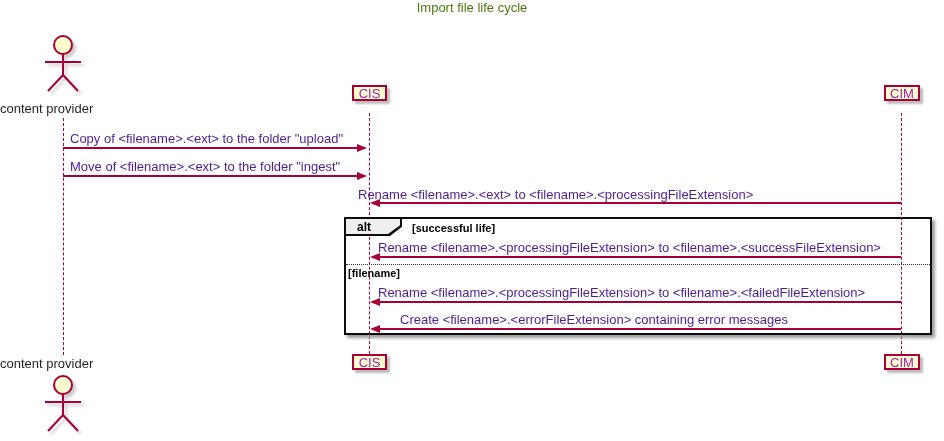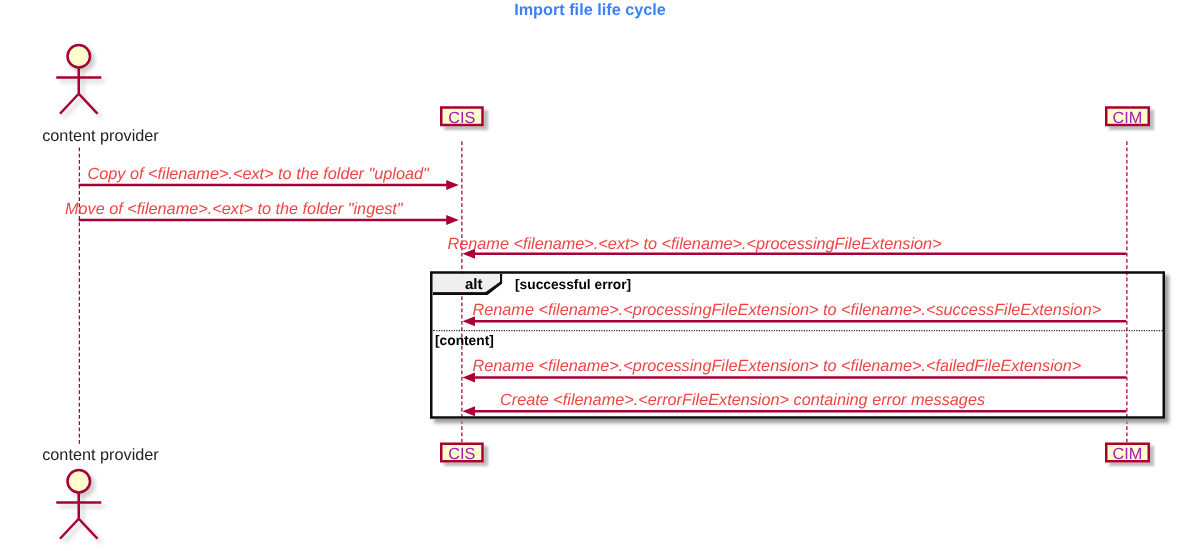--- a/index.html
+++ b/index.html
@@ -2,36 +2,36 @@
 <html><head>
 <meta charset="utf-8">
 <style>
   html,body { margin:0; padding:0; background:#ffffff; }
   .canvas {
     position:relative; width:944px; height:441px; background:#ffffff;
     font-family:"Liberation Sans","DejaVu Sans",sans-serif; overflow:hidden;
   }
   .title {
     position:absolute; left:0; top:8; width:944px; text-align:center;
-    font-size:13px; font-weight:bold; color:#3b82f6;
+    font-size:13px; font-weight:normal; color:#4d7c0f;
   }
   .lifeline { position:absolute; width:0; border-left:1px dashed #A80036; }
   .pbox {
     position:absolute; box-sizing:border-box; background:#FEFECE;
     border:2px solid #A80036; box-shadow:3px 3px 2px #bdbdbd;
     display:flex; align-items:center; justify-content:center;
     font-size:13px; color:#a21caf; height:16px;
   }
   .actor-svg { position:absolute; filter:drop-shadow(3px 3px 1.5px #cccccc); }
   .actor-label {
-    position:absolute; font-size:13px; color:#1f1f1f; text-align:right;
+    position:absolute; font-size:13px; color:#1f1f1f; text-align:left;
     white-space:nowrap;
   }
   .msg-text {
-    position:absolute; font-size:13px; color:#ef4444; white-space:nowrap;font-style:italic;
+    position:absolute; font-size:13px; color:#4c1d95; white-space:nowrap;
   }
   .shaft { position:absolute; height:2px; background:#A80036; }
   .ah-r {
     position:absolute; width:0; height:0;
     border-top:4px solid transparent; border-bottom:4px solid transparent;
     border-left:10px solid #A80036;
   }
   .ah-l {
     position:absolute; width:0; height:0;
     border-top:4px solid transparent; border-bottom:4px solid transparent;
@@ -45,21 +45,21 @@
   .alt-tab {
     position:absolute; left:0; top:0; width:56px; height:17px; background:#0d0d0d;
     clip-path:polygon(0 0, 100% 0, 100% 45%, 44px 100%, 0 100%);
   }
   .alt-tab-inner {
     position:absolute; left:0; top:0; width:54px; height:15px; background:#efefef;
     clip-path:polygon(0 0, 100% 0, 100% 42%, 42px 100%, 0 100%);
     display:flex; align-items:center;
   }
   .alt-keyword {
-    font-size:12px; font-weight:bold; color:#000; padding-left:26px; line-height:14px;
+    font-size:12px; font-weight:bold; color:#000; padding-left:11px; line-height:14px;
   }
   .cond {
     position:absolute; font-size:11px; font-weight:bold; color:#000; white-space:nowrap;
   }
   .alt-divider {
     position:absolute; left:0; top:45px; width:100%; height:0;
     border-top:1px dotted #333;
   }
 </style>
 </head>
@@ -85,40 +85,40 @@
   <div class="pbox" style="left:352px; top:85px; width:35px;">CIS</div>
   <div class="pbox" style="left:884px; top:85px; width:36px;">CIM</div>
 
   <div>
     <div class="msg-text" style="left:70px; top:131px;">Copy of &lt;filename&gt;.&lt;ext&gt; to the folder "upload"</div>
     <div class="shaft" style="left:63px; top:147px; width:295px;"></div>
     <div class="ah-r" style="left:357px; top:144px;"></div>
   </div>
 
   <div>
-    <div class="msg-text" style="left:52px; top:159px;">Move of &lt;filename&gt;.&lt;ext&gt; to the folder "ingest"</div>
+    <div class="msg-text" style="left:70px; top:159px;">Move of &lt;filename&gt;.&lt;ext&gt; to the folder "ingest"</div>
     <div class="shaft" style="left:63px; top:175px; width:295px;"></div>
     <div class="ah-r" style="left:357px; top:172px;"></div>
   </div>
 
   <div>
     <div class="msg-text" style="left:358px; top:187px;">Rename &lt;filename&gt;.&lt;ext&gt; to &lt;filename&gt;.&lt;processingFileExtension&gt;</div>
     <div class="shaft" style="left:378px; top:202px; width:523px;"></div>
     <div class="ah-l" style="left:370px; top:199px;"></div>
   </div>
 
   <div class="alt-frame">
     <div class="alt-tab">
       <div class="alt-tab-inner">
         <span class="alt-keyword">alt</span>
       </div>
     </div>
-    <div class="cond" style="left:66px; top:3px;">[successful error]</div>
+    <div class="cond" style="left:66px; top:3px;">[successful life]</div>
     <div class="alt-divider"></div>
-    <div class="cond" style="left:2px; top:48px;">[content]</div>
+    <div class="cond" style="left:2px; top:48px;">[filename]</div>
   </div>
 
   <div>
     <div class="msg-text" style="left:378px; top:240px;">Rename &lt;filename&gt;.&lt;processingFileExtension&gt; to &lt;filename&gt;.&lt;successFileExtension&gt;</div>
     <div class="shaft" style="left:378px; top:256px; width:523px;"></div>
     <div class="ah-l" style="left:370px; top:253px;"></div>
   </div>
 
   <div>
     <div class="msg-text" style="left:378px; top:285px;">Rename &lt;filename&gt;.&lt;processingFileExtension&gt; to &lt;filename&gt;.&lt;failedFileExtension&gt;</div>

